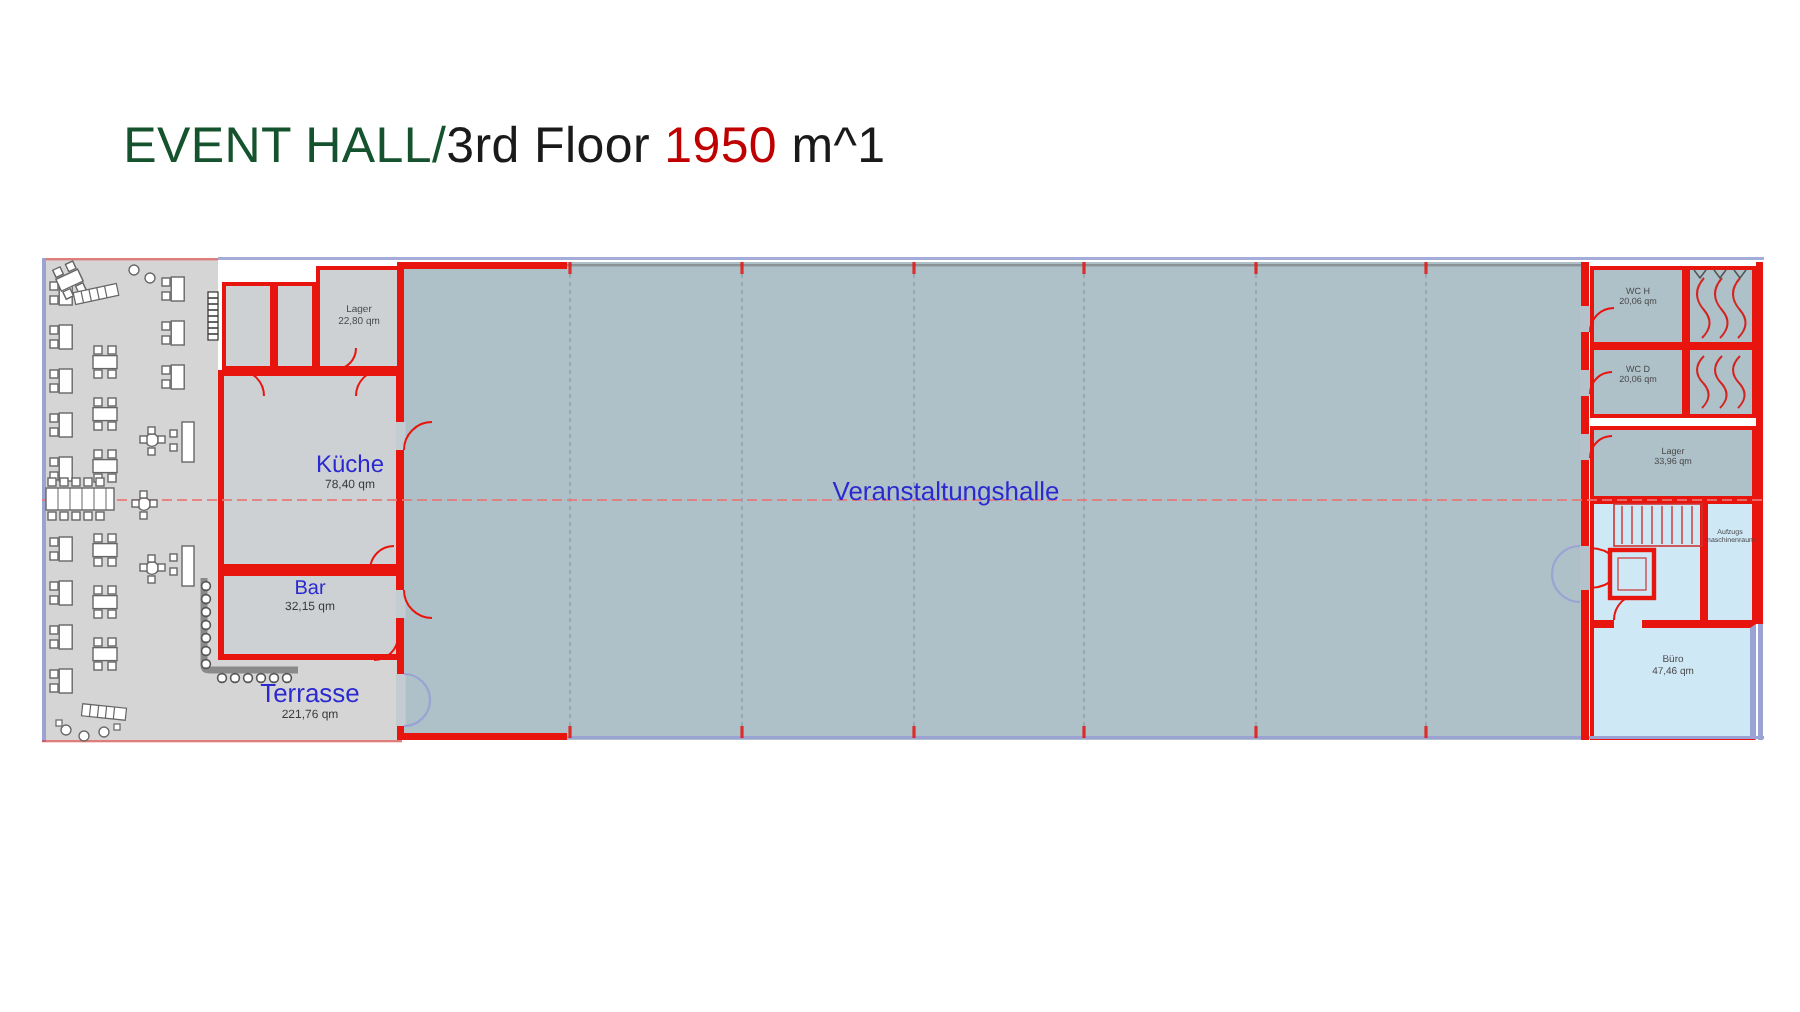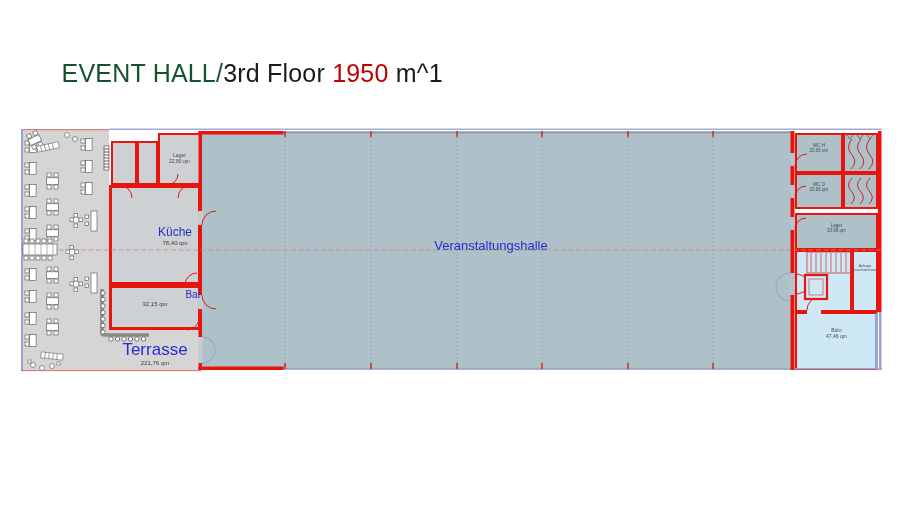--- a/index.html
+++ b/index.html
@@ -30,31 +30,31 @@
   .stairwell{left:774px;top:123px;width:57px;height:62px;background:#cfe8f6;border:2px solid #e8150f;}
   .aufzug{left:831px;top:123px;width:26px;height:62px;background:#cfe8f6;border:2px solid #e8150f;}
   .office{left:774px;top:185px;width:83px;height:58px;background:#cfe8f6;border:2px solid #e8150f;
           border-right:3px solid #9aa3d4;}
 
   .overlay{position:absolute;left:0;top:0;width:861px;height:246px;pointer-events:none;z-index:3;}
 
   .rlabel{position:absolute;text-align:center;line-height:1.15;z-index:5;}
   .rname{display:block;color:#2a2ad0;}
   .rarea{display:block;color:#3a3a3a;}
-  .lbl-hall{left:350px;top:112px;width:240px;}
+  .lbl-hall{left:332px;top:112px;width:240px;}
   .lbl-hall .rname{font-size:13px;}
   .lbl-hall .rarea{font-size:8px;}
   .lbl-kitchen{left:88px;top:99px;width:92px;margin-left:20px;}
   .lbl-kitchen .rname{font-size:12px;}
   .lbl-kitchen .rarea{font-size:6px;}
   .lbl-bar{left:88px;top:162px;width:92px;}
-  .lbl-bar .rname{font-size:10px;text-align:right;}
+  .lbl-bar .rname{font-size:10px;}
   .lbl-bar .rarea{font-size:6px;}
   .lbl-terrace{left:88px;top:213px;width:92px;}
-  .lbl-terrace .rname{font-size:17px;}
+  .lbl-terrace .rname{font-size:13px;}
   .lbl-terrace .rarea{font-size:6px;}
   .sm .rname,.sm .rarea{color:#4a4a4a;}
   .lbl-lagerL{left:137px;top:26px;width:43px;font-size:5px;}
   .lbl-lagerL .rname,.lbl-lagerL .rarea{font-size:5px;}
   .lbl-wch{left:774px;top:16px;width:48px;}
   .lbl-wch .rname,.lbl-wch .rarea{font-size:4.5px;}
   .lbl-wcd{left:774px;top:55px;width:48px;}
   .lbl-wcd .rname,.lbl-wcd .rarea{font-size:4.5px;}
   .lbl-lagerR{left:774px;top:96px;width:83px;}
   .lbl-lagerR .rname,.lbl-lagerR .rarea{font-size:4.5px;}

